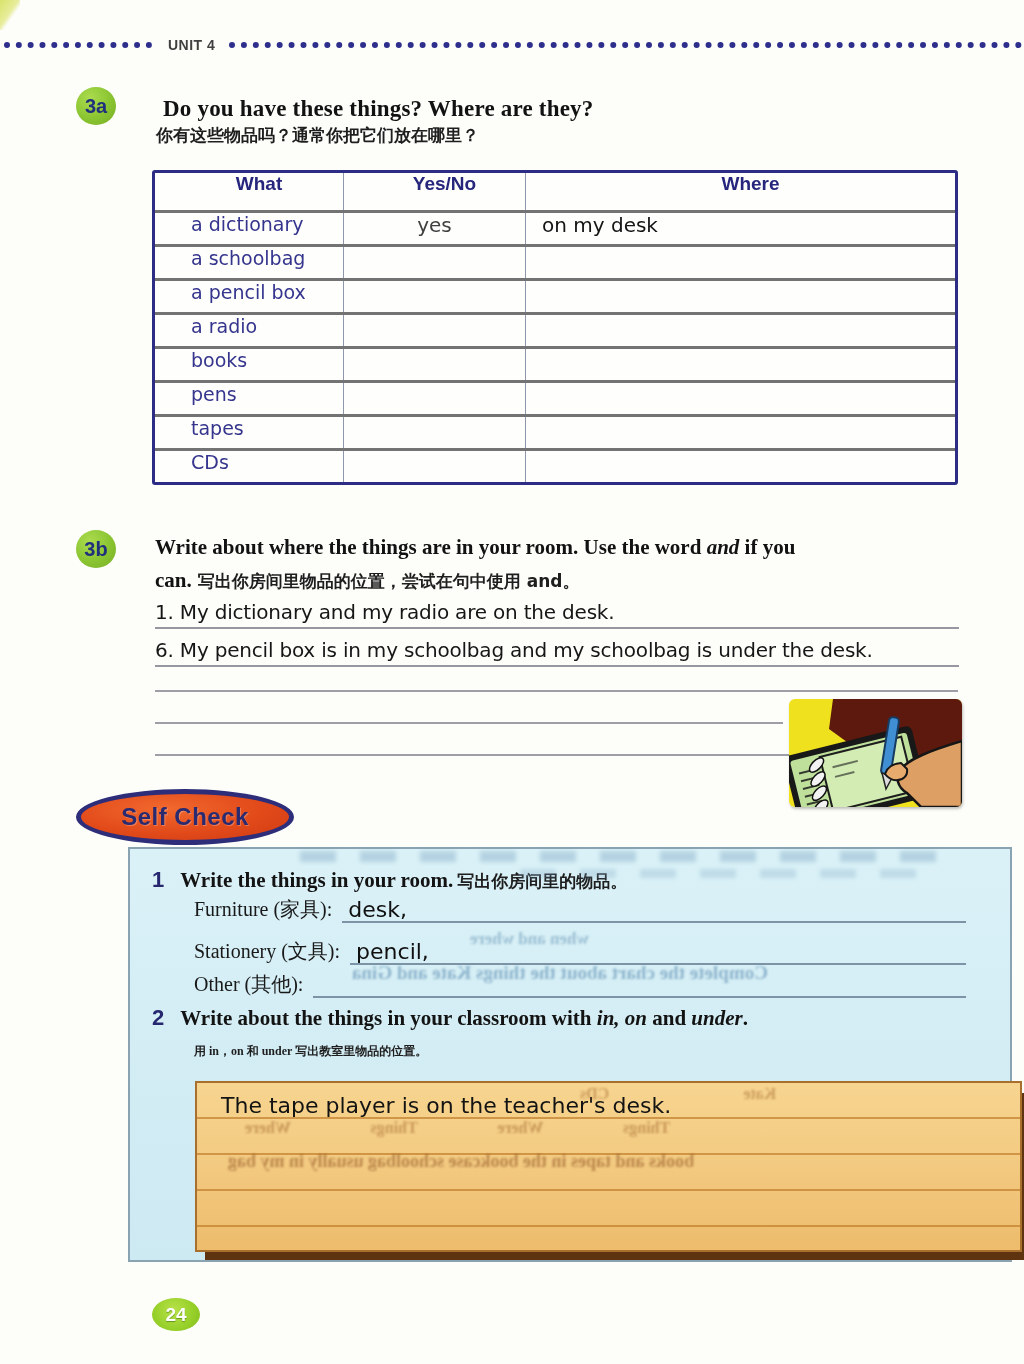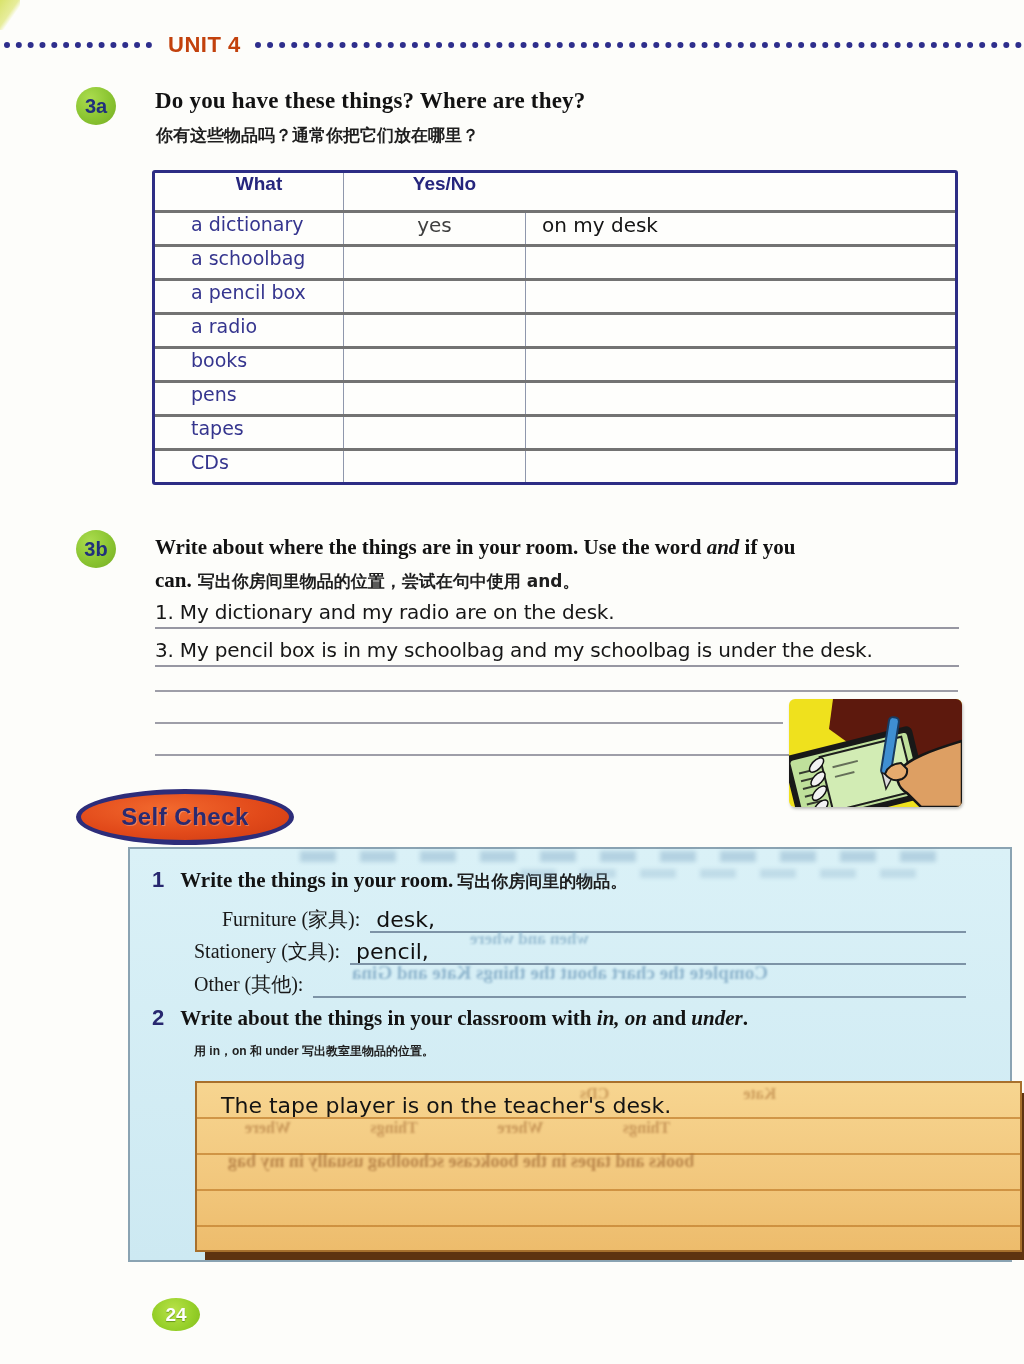--- a/index.html
+++ b/index.html
@@ -9,34 +9,34 @@
 
   
   .corner-mark{position:absolute;left:0;top:0;width:20px;height:30px;
     background:linear-gradient(125deg,#d2de52 0%,#e3ea8a 45%,transparent 60%);opacity:.85;}
 
   
   .unit-rule{position:absolute;left:4px;right:2px;top:36px;display:flex;align-items:center;height:18px;}
   .dots{height:0;border-top:6px dotted #2e2e8c;}
   .dots-left{width:148px;}
   .dots-right{flex:1;}
-  .unit-label{margin:0 14px 0 16px;font-weight:700;font-size:22px;letter-spacing:.5px;color:#c2410c;
+  .unit-label{margin:0 14px 0 16px;font-weight:700;font-size:14px;letter-spacing:.5px;color:#404040;
     font-family:"Liberation Sans",sans-serif;}
 
   
   .badge{position:absolute;width:40px;height:38px;border-radius:50%;
     background:radial-gradient(circle at 35% 30%,#abdc4e 0%,#8ac431 55%,#76ad24 100%);
     color:#20307c;display:flex;align-items:center;justify-content:center;
     font:900 20px "Liberation Sans",sans-serif;}
   .badge-3a{left:76px;top:87px;}
   .badge-3b{left:76px;top:530px;}
 
-  .title-3a{position:absolute;left:155px;top:88px;margin:0;
+  .title-3a{position:absolute;left:155px;top:88px;margin:8px;
     font:700 23px "Liberation Serif",serif;color:#121212;letter-spacing:.2px;}
-  .zh{font-weight:700;color:#1e1e1e;font-family:Liberation Sans, sans-serif;}
+  .zh{font-weight:700;color:#1e1e1e;font-family:Liberation Serif, serif;}
   .zh-3a{position:absolute;left:156px;top:124px;margin:0;font-size:17px;}
 
   
   .things-table{position:absolute;left:152px;top:170px;width:806px;
     border:3px solid #2d2d85;border-radius:3px;background:#fefefc;}
   .t-row{display:grid;grid-template-columns:188px 182px 1fr;}
   .t-head{height:37px;line-height:37px;}
   .t-head span{text-align:center;font:700 19px "Liberation Sans",sans-serif;color:#26267d;padding-left:20px;}
   .t-r{height:34px;line-height:33px;border-top:3px solid #737373;}
   .c2,.c3{border-left:1px solid #8f97ac;}
@@ -74,21 +74,21 @@
     background:linear-gradient(180deg,#daf1f7 0%,#cde9f2 100%);
     border:2px solid #8aa3b2;}
   .sc-item{position:absolute;display:flex;gap:16px;align-items:baseline;}
   .sc-item-1{left:22px;top:18px;}
   .sc-item-2{left:22px;top:156px;}
   .sc-num{font:900 22px "Liberation Sans",sans-serif;color:#27276f;}
   .sc-title{font:700 21px "Liberation Serif",serif;color:#131313;}
   .sc-title .zh-inline{font:700 17px "DejaVu Sans",sans-serif;padding-left:4px;}
   .sc-title .it{font-style:italic;}
   .sc-field{position:absolute;left:64px;right:44px;height:30px;display:flex;align-items:flex-end;gap:10px;}
-  .sc-f1{top:54px;margin-left:28px;} .sc-f2{top:86px;} .sc-f3{top:119px;}
+  .sc-f1{top:44px;} .sc-f2{top:86px;} .sc-f3{top:119px;}
   .f-label{font:400 20px "Liberation Serif",serif;color:#191919;white-space:nowrap;}
   .f-line{flex:1;align-self:stretch;border-bottom:2px solid #7d93a6;position:relative;}
   .f-value{position:absolute;left:6px;bottom:-1px;font:400 22px "DejaVu Sans",sans-serif;color:#101010;}
   .zh-2{position:absolute;left:64px;top:194px;margin:0;font-size:12px;}
 
   
   .board{position:absolute;left:65px;top:232px;width:827px;height:171px;
     background:linear-gradient(180deg,#f7d590 0%,#f2c87e 55%,#edbc6c 100%);
     border:2px solid #a8702c;box-shadow:8px 10px 0 -2px #5e3310;}
   .board::before{content:"";position:absolute;inset:0;
@@ -129,20 +129,21 @@
   </header>
 
   <span class="badge badge-3a">3a</span>
   <h1 class="title-3a">Do you have these things? Where are they?</h1>
   <p class="zh zh-3a">你有这些物品吗？通常你把它们放在哪里？</p>
 
   <div class="things-table">
     <div class="t-row t-head">
       <span>What</span>
       <span class="c2">Yes/No</span>
+      <span class="c3">Where</span>
     </div>
     <div class="t-row t-r">
       <span class="what">a dictionary</span>
       <span class="yn c2">yes</span>
       <span class="wh c3">on my desk</span>
     </div>
     <div class="t-row t-r">
       <span class="what">a schoolbag</span>
       <span class="yn c2"></span>
       <span class="wh c3"></span>
@@ -180,21 +181,21 @@
   </div>
 
   <span class="badge badge-3b">3b</span>
   <p class="para-3b">
     <span>Write about where the things are in your room. Use the word </span><span class="it">and</span><span> if you</span><br>
     <span>can.</span><span class="zh zh-inline">写出你房间里物品的位置，尝试在句中使用 and。</span>
   </p>
 
   <div class="examples">
     <div class="example">1. My dictionary and my radio are on the desk.</div>
-    <div class="example">3. My pencil box is in my schoolbag and my schoolbag is under the desk.</div>
+    <div class="example">6. My pencil box is in my schoolbag and my schoolbag is under the desk.</div>
   </div>
   <div class="bl bl-1"></div>
   <div class="bl bl-2"></div>
   <div class="bl bl-3"></div>
 
   <div class="illo">
     <svg width="173" height="108" viewBox="0 0 173 108" xmlns="http://www.w3.org/2000/svg">
       <rect x="0" y="0" width="173" height="108" fill="#efe11d"></rect>
       <path d="M55 0 L173 0 L173 108 L148 108 L40 30 L44 0 Z" fill="#5d190d"></path>
       <g transform="rotate(-14 70 75)">

